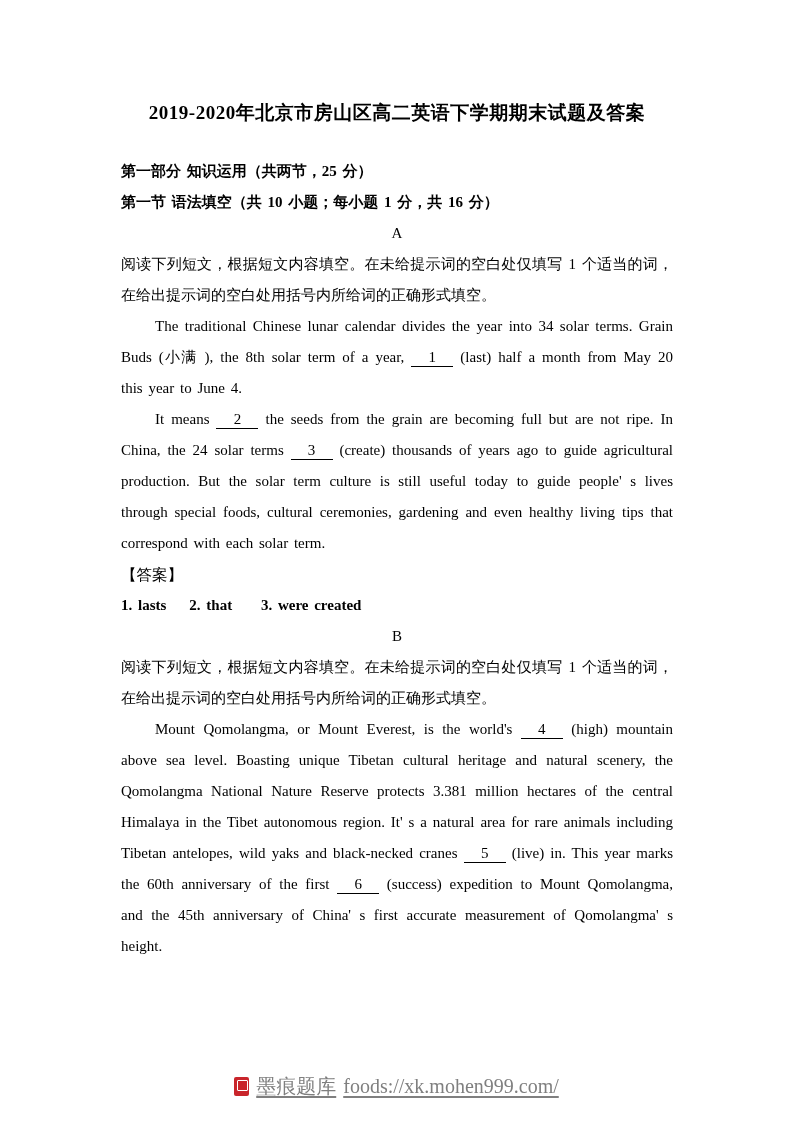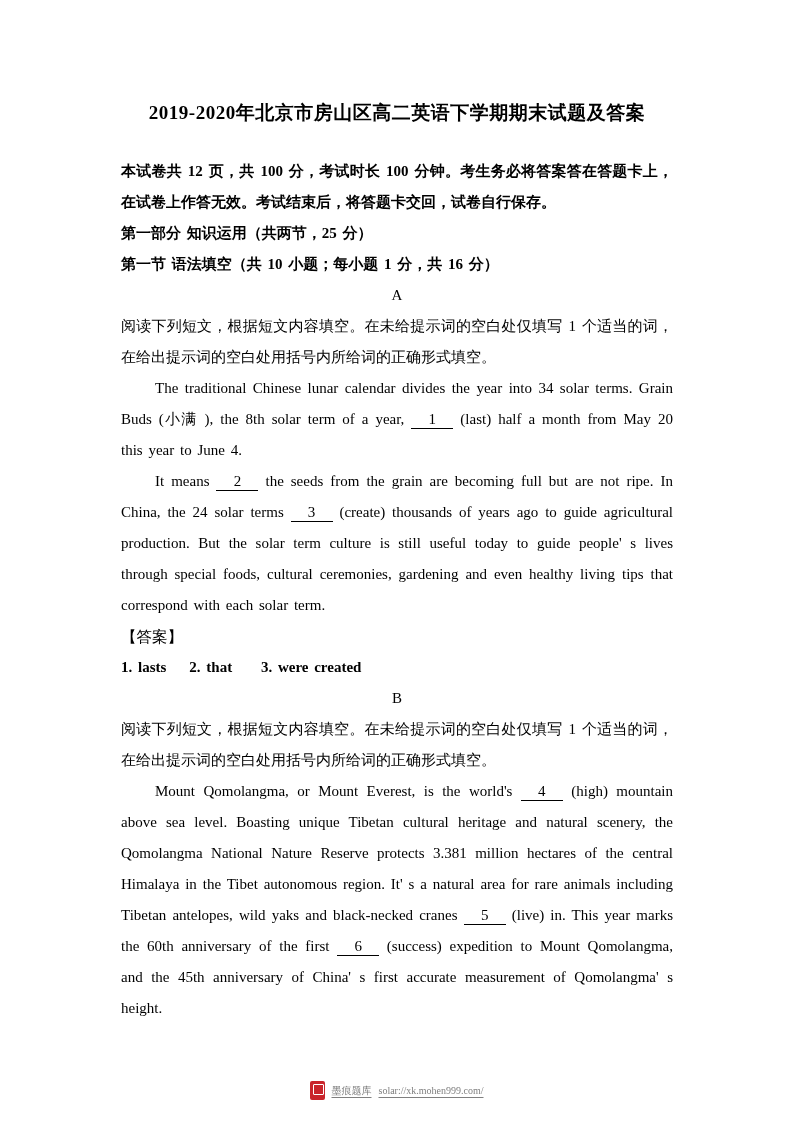--- a/index.html
+++ b/index.html
@@ -62,38 +62,37 @@
   }
   .footer-logo::after {
     content: "";
     position: absolute;
     left: 3px; top: 3px;
     width: 9px; height: 9px;
     border: 1.5px solid #ffffff;
     border-radius: 1px;
   }
   .footer-text {
-    font-size: 10px;
+    font-size: 20px;
     color: #7f7f7f;
     text-decoration: underline;
     text-underline-offset: 3px;
   }
   .footer-text a, .footer-url {
     color: #7f7f7f;
     text-decoration: underline;
   }
 </style>
 </head>
 <body>
 
 <div class="page">
 
   <h1 class="doc-title">2019-2020年北京市房山区高二英语下学期期末试题及答案</h1>
 
-  <p class="para bold">本试卷共 12 页，共 100 分，考试时长 100 分钟。考生务必将答案答在答题卡上， 在试卷上作答无效。考试结束后，将答题卡交回，试卷自行保存。</p>
 
   <p class="para bold">第一部分 知识运用（共两节，25 分）</p>
 
   <p class="para bold">第一节 语法填空（共 10 小题；每小题 1 分，共 16 分）</p>
 
   <p class="para center">A</p>
 
   <p class="para">阅读下列短文，根据短文内容填空。在未给提示词的空白处仅填写 1 个适当的词， 在给出提示词的空白处用括号内所给词的正确形式填空。</p>
 
   <p class="para indent"><span>The traditional Chinese lunar calendar divides the year into 34 solar terms. Grain Buds (小满 ), the 8th solar term of a year, </span><span class="blank">1</span><span> (last) half a month from May 20 this year to June 4.</span></p>
@@ -106,16 +105,16 @@
 
   <p class="para center">B</p>
 
   <p class="para">阅读下列短文，根据短文内容填空。在未给提示词的空白处仅填写 1 个适当的词， 在给出提示词的空白处用括号内所给词的正确形式填空。</p>
 
   <p class="para indent"><span>Mount Qomolangma,  or Mount Everest,  is the world's </span><span class="blank">4</span><span> (high) mountain above sea level. Boasting unique Tibetan cultural heritage and natural scenery, the Qomolangma National Nature Reserve protects 3.381 million hectares of the central Himalaya in the Tibet autonomous region. It' s a natural area for rare animals including Tibetan antelopes, wild yaks and black-necked cranes </span><span class="blank">5</span><span> (live) in. This year marks the 60th anniversary of the first </span><span class="blank">6</span><span> (success) expedition to Mount Qomolangma, and the 45th anniversary of China' s first accurate measurement of Qomolangma' s height.</span></p>
 
   <div class="footer">
     <span class="footer-logo"></span>
     <span class="footer-text">墨痕题库</span>
-    <span class="footer-text footer-url">solar://xk.mohen999.com/</span>
+    <span class="footer-text footer-url">foods://xk.mohen999.com/</span>
   </div>
 
 </div>
 
 </body></html>

